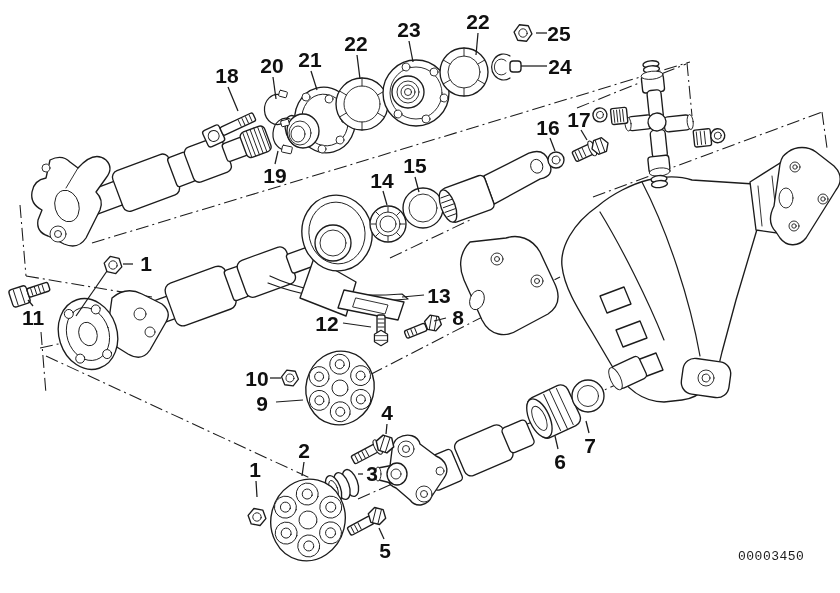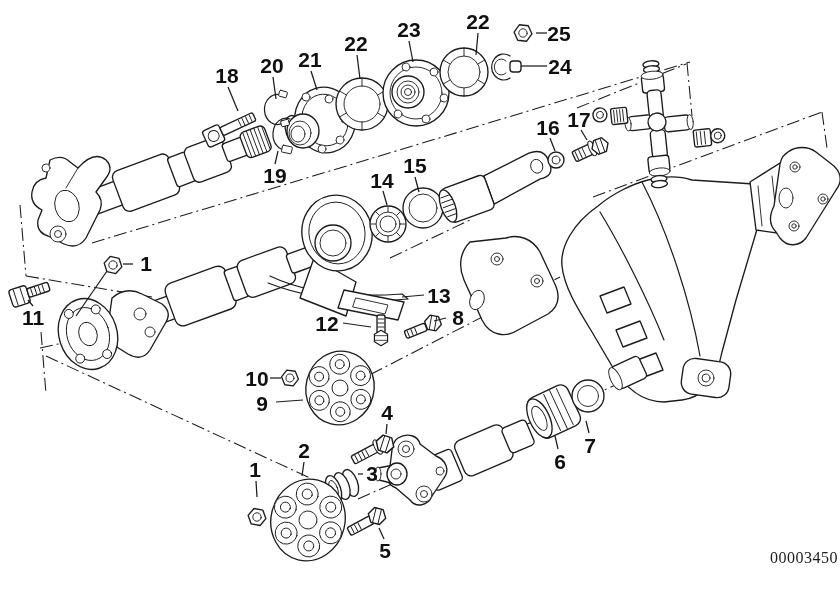--- a/index.html
+++ b/index.html
@@ -7,22 +7,22 @@
          font-family:"Liberation Sans", sans-serif;}
   #diagram-svg{position:absolute;left:0;top:0;}
   
   #diagram-svg .p{fill:#ffffff;stroke:#1c1c1c;stroke-width:1.35;stroke-linejoin:round;stroke-linecap:round;}
   #diagram-svg .o{fill:none;stroke:#1c1c1c;stroke-width:1.2;stroke-linejoin:round;stroke-linecap:round;}
   #diagram-svg .t{stroke-width:0.9;}
   .construction-line{stroke:#1c1c1c;stroke-width:1.05;stroke-dasharray:13 4 2 4;fill:none;}
   .leader-line{stroke:#1c1c1c;stroke-width:1.25;}
   .callout{font-family:"Liberation Sans","DejaVu Sans",sans-serif;font-weight:bold;font-size:21px;
            fill:#101010;text-anchor:middle;dominant-baseline:central;}
-  .part-number{position:absolute;left:770px;top:549px;width:70px;
-               font-family:Liberation Serif, serif;font-size:16px;
+  .part-number{position:absolute;left:738px;top:549px;width:70px;
+               font-family:Liberation Mono, monospace;font-size:13px;
                letter-spacing:0.5px;color:#1c1c1c;}
 </style>
 </head>
 <body>
 
 <div id="stage">
 <svg id="diagram-svg" width="840" height="593" viewBox="0 0 840 593">
 
   <defs>
     <g id="nut-shape">

